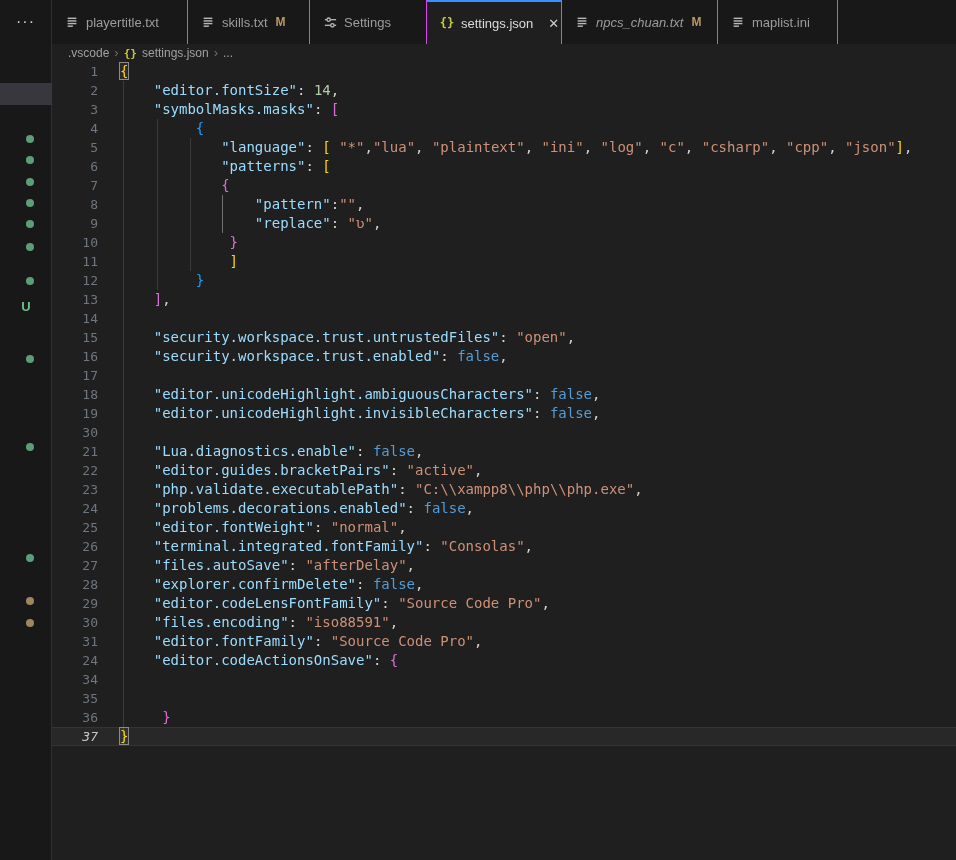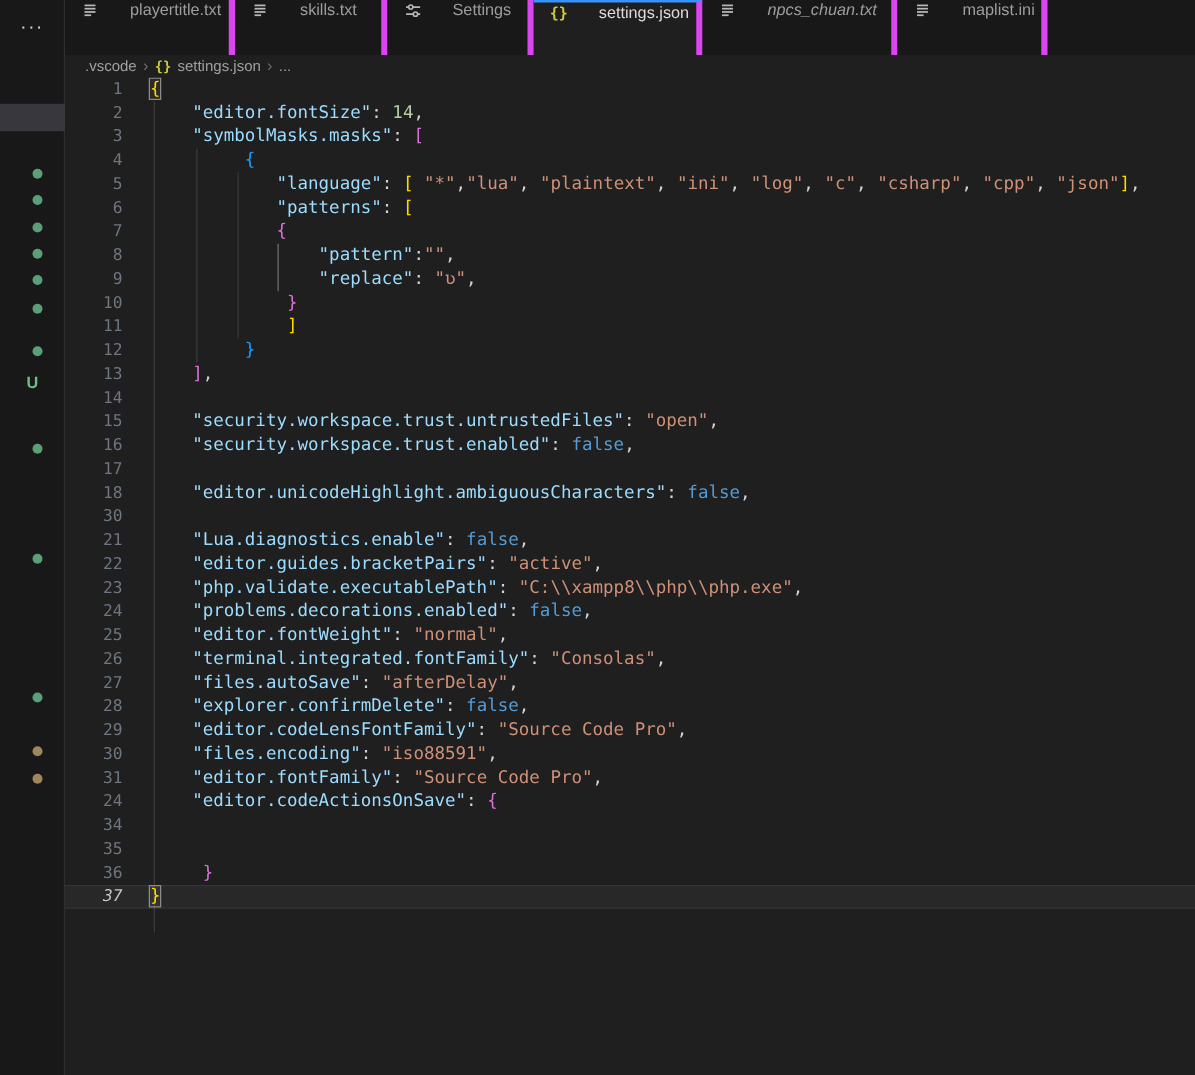--- a/index.html
+++ b/index.html
@@ -19,22 +19,22 @@
                  font-family:"Liberation Sans", sans-serif; }
   .deco.untracked.dot { background:#5b9e78; }
   .deco.modified.dot  { background:#9d8660; }
   .deco.letter.untracked { color:#6fbd8d; }
 
   
   .main { position:relative; flex:1; display:flex; flex-direction:column; }
 
   
   .tabbar { height:44px; background:#181818; display:flex; align-items:stretch; }
-  .tab { position:relative; display:flex; gap:24px; padding:0 10px 0 12px;
-         background:#181818; border-right:5px solid #d946ef; cursor:pointer; overflow:hidden; }
+  .tab { position:relative; display:flex; align-items:center; gap:6px; padding:0 10px 0 12px;
+         background:#181818; border-right:1px solid #d946ef; cursor:pointer; overflow:hidden; }
   .tab .tab-label { font-size:13px; color:#9d9d9d; white-space:nowrap; }
   .tab.active { background:#1f1f1f; border-top:2px solid #3794ff; }
   .tab.active .tab-label { color:#dcdcdc; }
   .tab.preview .tab-label { font-style:italic; }
   .tab-badge { font-size:12px; font-weight:700; color:#b9975f; margin-left:2px; }
   .tab-close { color:#cfcfcf; font-size:13px; margin-left:6px; padding:1px 3px; border-radius:4px; }
   .tab-icon { width:16px; height:16px; display:inline-flex; align-items:center; justify-content:center; flex:0 0 16px; }
   .json-braces { color:#cbcb41; font-weight:700; font-size:12px;
                  font-family:"DejaVu Sans Mono", monospace; }
 
@@ -260,20 +260,24 @@
           </div>
           <div class="code-row">
             <span class="ln">17</span>
             <span class="code"></span>
           </div>
           <div class="code-row">
             <span class="ln">18</span>
             <span class="code"><span class="pl">    </span><span class="key">"editor.unicodeHighlight.ambiguousCharacters"</span><span class="pun">: </span><span class="kw">false</span><span class="pun">,</span></span>
           </div>
           <div class="code-row">
+            <span class="ln">19</span>
+            <span class="code"><span class="pl">    </span><span class="key">"editor.unicodeHighlight.invisibleCharacters"</span><span class="pun">: </span><span class="kw">false</span><span class="pun">,</span></span>
+          </div>
+          <div class="code-row">
             <span class="ln">30</span>
             <span class="code"></span>
           </div>
           <div class="code-row">
             <span class="ln">21</span>
             <span class="code"><span class="pl">    </span><span class="key">"Lua.diagnostics.enable"</span><span class="pun">: </span><span class="kw">false</span><span class="pun">,</span></span>
           </div>
           <div class="code-row">
             <span class="ln">22</span>
             <span class="code"><span class="pl">    </span><span class="key">"editor.guides.bracketPairs"</span><span class="pun">: </span><span class="str">"active"</span><span class="pun">,</span></span>

